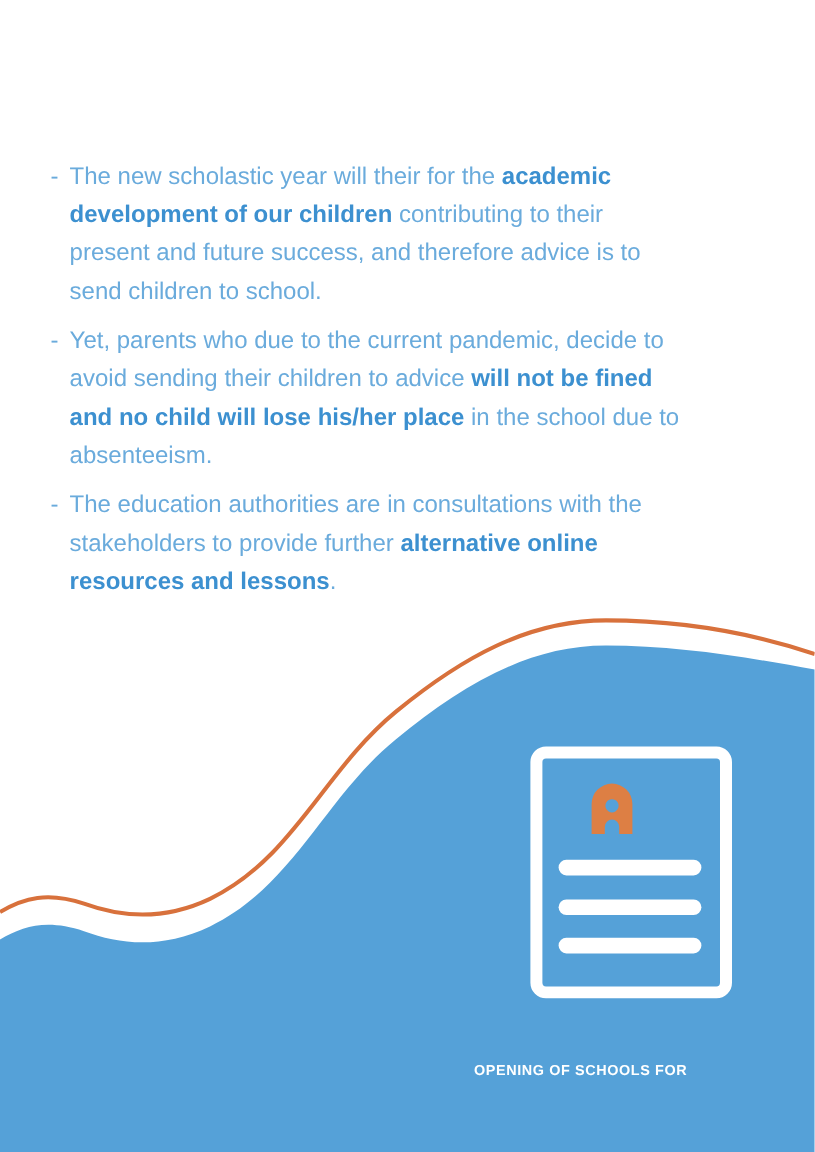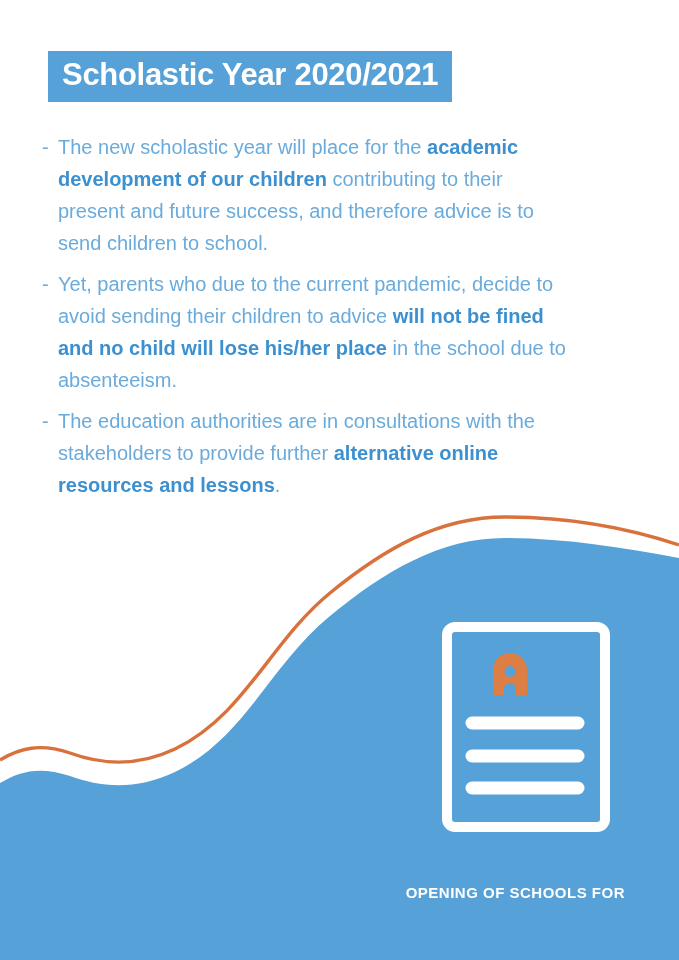--- a/index.html
+++ b/index.html
@@ -89,39 +89,38 @@
     color: #ffffff;
     font-size: 23px;
     font-weight: bold;
     letter-spacing: 0.2px;
   }
   .caption {
     position: absolute;
     left: 395px;
     top: 884px;
     width: 230px;
-    text-align: right;
+    text-align: left;
     color: #ffffff;
-    font-size: 15px;
+    font-size: 12px;
     font-weight: bold;
     line-height: 17px;
     letter-spacing: 0.5px;
   }
 </style>
 </head>
 <body>
 
 <div class="page">
 
-  <div class="banner">Scholastic Year 2020/2021</div>
 
   <div class="bullets">
       <div class="bullet">
         <span class="marker">-</span>
-        <p><span>The new scholastic year will place for the </span><span class="b">academic development of our children</span><span> contributing to their present and future success, and therefore advice is to send children to school.</span></p>
+        <p><span>The new scholastic year will their for the </span><span class="b">academic development of our children</span><span> contributing to their present and future success, and therefore advice is to send children to school.</span></p>
       </div>
       <div class="bullet">
         <span class="marker">-</span>
         <p><span>Yet, parents who due to the current pandemic, decide to avoid sending their children to advice </span><span class="b">will not be fined and no child will lose his/her place</span><span> in the school due to absenteeism.</span></p>
       </div>
       <div class="bullet">
         <span class="marker">-</span>
         <p><span>The education authorities are in consultations with the stakeholders to provide further </span><span class="b">alternative online resources and lessons</span><span>.</span></p>
       </div>
     </div>

